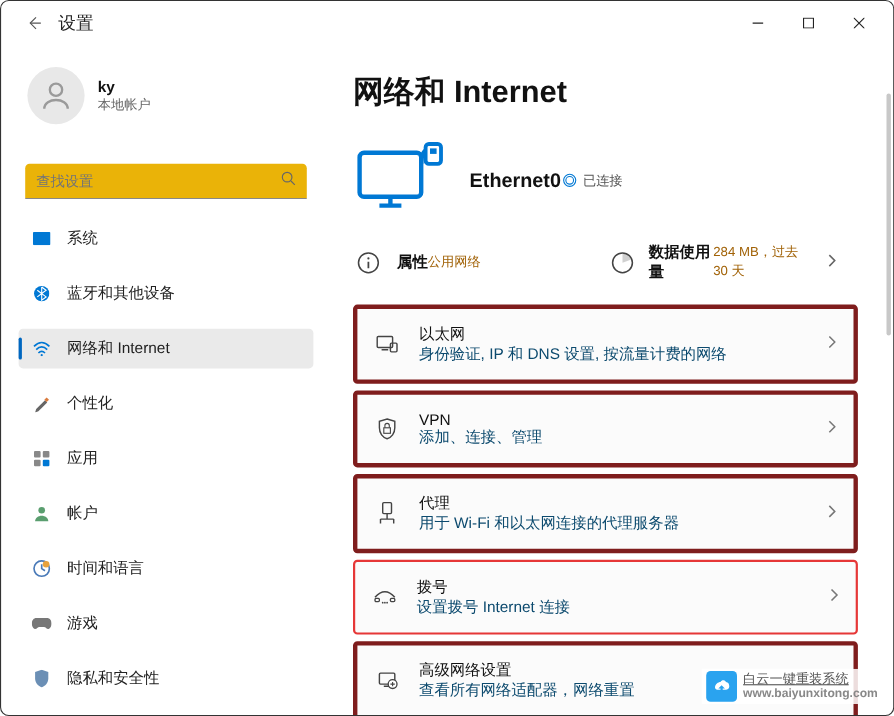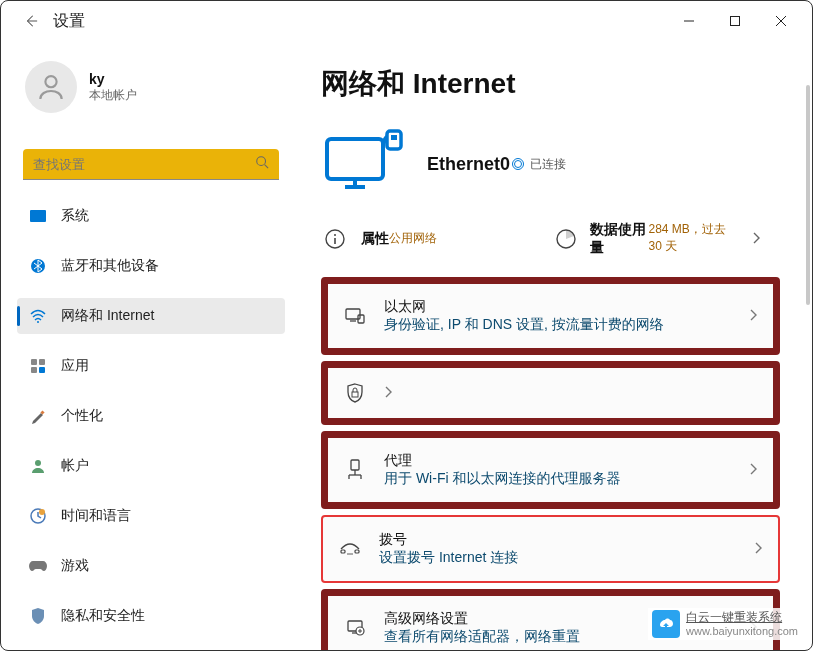--- a/index.html
+++ b/index.html
@@ -36,32 +36,32 @@
 .status-dot { width: 12px; height: 12px; border: 1.5px solid #0078d4; border-radius: 50%; position: relative; }
 .status-dot::after { content: ""; position: absolute; inset: 0; margin: auto; width: 6px; height: 6px; border: 1.5px solid #0078d4; border-radius: 50%; }
 .twin-row { display: flex; gap: 20px; padding: 6px 16px 20px 16px; }
 .twin-item { display: flex; align-items: center; gap: 12px; flex: 1; cursor: pointer; }
 .twin-icon { width: 28px; height: 28px; display: flex; align-items: center; justify-content: center; color: #444; }
 .twin-text { display: flex; flex-direction: row; }
 .twin-title { font-size: 14px; font-weight: 600; color: #111; }
 .twin-sub { font-size: 12px; color: #a16207; }
 .chev { color: #666; margin-left: auto; padding-right: 8px; }
 .list { display: flex; flex-direction: column; gap: 6px; padding: 0 4px 0 16px; }
-.list-item { display: flex; align-items: center; gap: 18px; background: #fbfbfb; border: 7px solid #7f1d1d; border-radius: 4px; padding: 14px 16px; cursor: pointer; }
+.list-item { display: flex; align-items: center; gap: 18px; background: #fbfbfb; border: 4px solid #7f1d1d; border-radius: 4px; padding: 14px 16px; cursor: pointer; }
 .list-item.highlight { border: 2px solid #e63737; }
 .li-icon { width: 22px; height: 22px; display: flex; align-items: center; justify-content: center; color: #444; flex-shrink: 0; }
 .li-text { display: flex; flex-direction: column; flex: 1; }
 .li-title { font-size: 14px; color: #111; }
 .li-sub { font-size: 14px; color: #0c4a6e; }
 .li-chev { color: #777; }
 .watermark { position: absolute; right: 10px; bottom: 10px; display: flex; align-items: center; gap: 6px; background: rgba(255,255,255,0.85); padding: 2px 4px; }
 .wm-badge { width: 28px; height: 28px; background: #2aa3ef; border-radius: 4px; display: flex; align-items: center; justify-content: center; color: #fff; }
 .wm-text { display: flex; flex-direction: column; line-height: 1.1; }
 .wm-title { font-size: 12px; color: #555; text-decoration: underline; }
-.wm-url { font-size: 11px; color: #888; }
+.wm-url { font-size: 11px; color: #888; font-weight: bold; }
 .scrollbar { position: absolute; right: 2px; top: 44px; width: 4px; height: 220px; background: #c8c8c8; border-radius: 2px; }
 </style>
 </head>
 <body>
 
 <div class="titlebar">
   <div class="titlebar-left">
     <div class="back-btn">
       <svg width="14" height="14" viewBox="0 0 16 16">
           <path d="M10 2 L4 8 L10 14" stroke="currentColor" stroke-width="1.2" fill="none"></path>
@@ -139,36 +139,36 @@
             <svg width="16" height="14" viewBox="0 0 16 14">
               <path d="M1 5 Q8 -2 15 5 M3 8 Q8 3 13 8 M5 11 Q8 8 11 11" stroke="#0078d4" stroke-width="1.5" fill="none"></path>
               <circle cx="8" cy="13" r="1" fill="#0078d4"></circle>
             </svg>
           </span>
         <span>网络和 Internet</span>
       </div>
       <div class="nav-item">
         <span class="nav-icon">
             <svg width="16" height="16" viewBox="0 0 16 16">
+              <path d="M3 13 L11 5 L13 7 L5 15 L2 16 Z" fill="#666"></path>
+              <rect x="11" y="3" width="3" height="3" transform="rotate(45 12.5 4.5)" fill="#d97b3e"></rect>
+            </svg>
+          </span>
+        <span>个性化</span>
+      </div>
+      <div class="nav-item">
+        <span class="nav-icon">
+            <svg width="16" height="16" viewBox="0 0 16 16">
               <rect x="1" y="1" width="6" height="6" rx="1" fill="#888"></rect>
               <rect x="9" y="1" width="6" height="6" rx="1" fill="#888"></rect>
               <rect x="1" y="9" width="6" height="6" rx="1" fill="#888"></rect>
               <rect x="9" y="9" width="6" height="6" rx="1" fill="#0078d4"></rect>
             </svg>
           </span>
         <span>应用</span>
-      </div>
-      <div class="nav-item">
-        <span class="nav-icon">
-            <svg width="16" height="16" viewBox="0 0 16 16">
-              <path d="M3 13 L11 5 L13 7 L5 15 L2 16 Z" fill="#666"></path>
-              <rect x="11" y="3" width="3" height="3" transform="rotate(45 12.5 4.5)" fill="#d97b3e"></rect>
-            </svg>
-          </span>
-        <span>个性化</span>
       </div>
       <div class="nav-item">
         <span class="nav-icon">
             <svg width="16" height="16" viewBox="0 0 16 16">
               <circle cx="8" cy="5" r="3" fill="#5a9e6f"></circle>
               <path d="M2 15c0-3 3-5 6-5s6 2 6 5" fill="#5a9e6f"></path>
             </svg>
           </span>
         <span>帐户</span>
       </div>
@@ -283,20 +283,24 @@
       </div>
 
       <div class="list-item">
         <span class="li-icon">
             <svg width="18" height="20" viewBox="0 0 18 20">
               <path d="M9 1 L16 3 V9 C16 14 13 18 9 19 C5 18 2 14 2 9 V3 Z" stroke="currentColor" fill="none" stroke-width="1.3"></path>
               <rect x="6" y="9" width="6" height="5" stroke="currentColor" fill="none" stroke-width="1"></rect>
               <path d="M7 9 V7 a2 2 0 0 1 4 0 V9" stroke="currentColor" fill="none" stroke-width="1"></path>
             </svg>
           </span>
+        <div class="li-text">
+          <span class="li-title">VPN</span>
+          <span class="li-sub">添加、连接、管理</span>
+        </div>
         <span class="li-chev"><svg width="8" height="12" viewBox="0 0 8 12">
               <path d="M2 1l5 5-5 5" stroke="currentColor" stroke-width="1.4" fill="none"></path>
             </svg></span>
       </div>
 
       <div class="list-item">
         <span class="li-icon">
             <svg width="16" height="22" viewBox="0 0 16 22">
               <rect x="4" y="1" width="8" height="10" rx="1" stroke="currentColor" fill="none" stroke-width="1.3"></rect>
               <line x1="8" y1="11" x2="8" y2="16" stroke="currentColor" stroke-width="1.3"></line>

